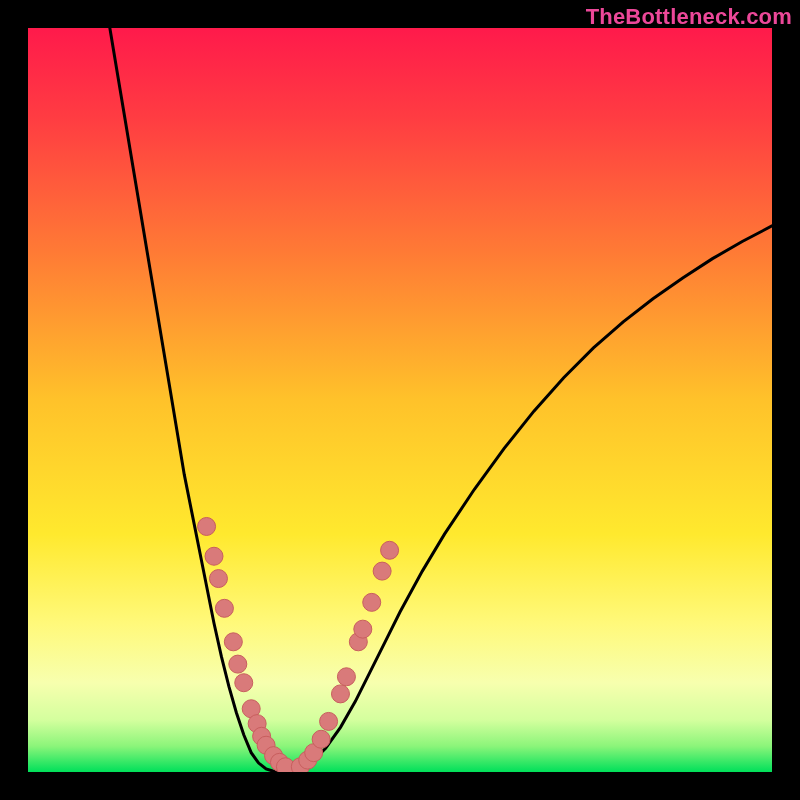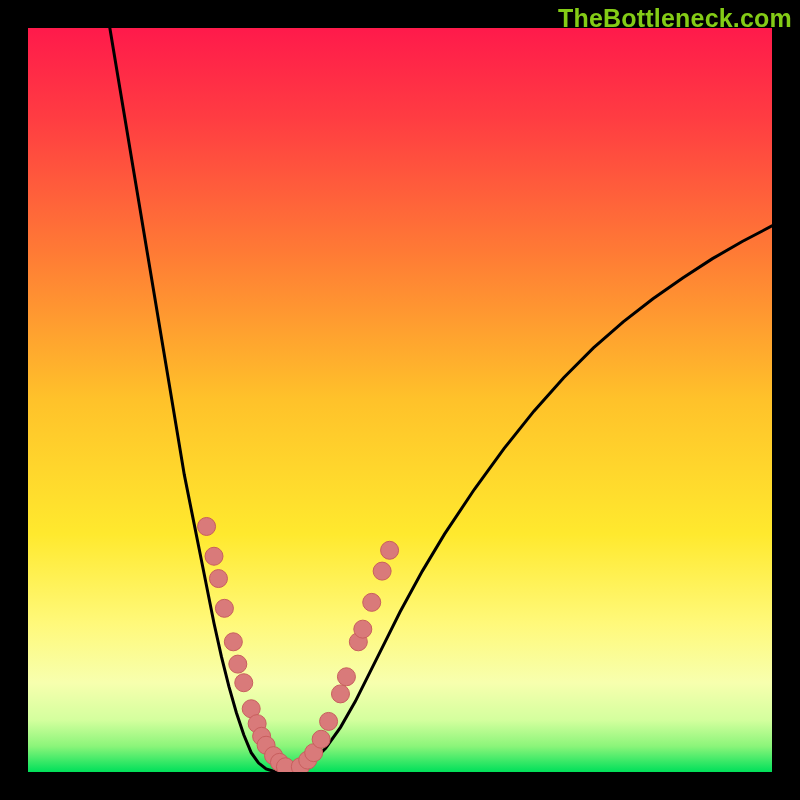--- a/index.html
+++ b/index.html
@@ -13,22 +13,22 @@
   .frame {
     position: relative;
     width: 800px;
     height: 800px;
     background: #000;
   }
   .watermark {
     position: absolute;
     top: 4px;
     right: 8px;
-    color: #84cc16;
-    font-size: 25px;
+    color: #ec4899;
+    font-size: 22px;
     font-weight: 600;
     letter-spacing: 0.2px;
     z-index: 10;
   }
   .plot {
     position: absolute;
     left: 28px;
     top: 28px;
     width: 744px;
     height: 744px;

